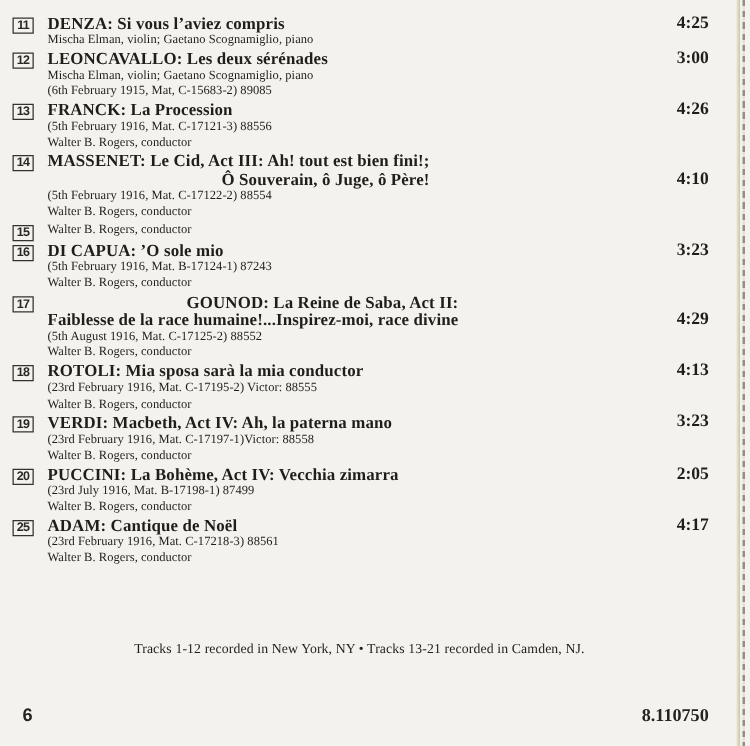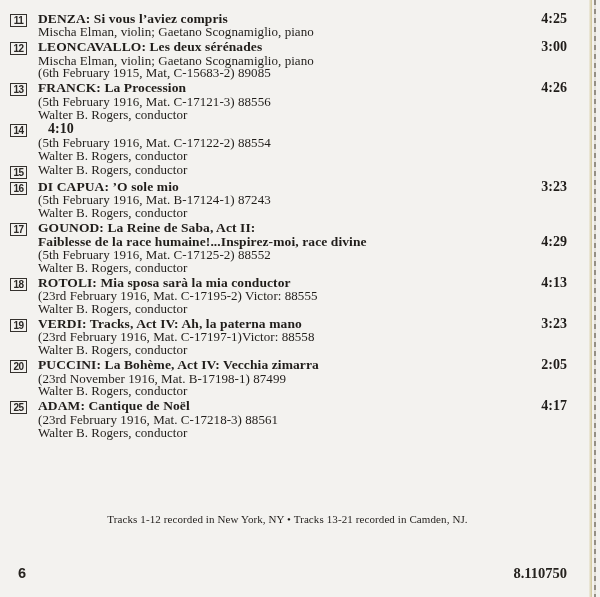--- a/index.html
+++ b/index.html
@@ -37,30 +37,31 @@
   .titlerow {
     display: flex;
     justify-content: space-between;
     align-items: flex-end;
   }
   .title {
     font-weight: bold;
     font-size: 13.5px;
     line-height: 14.3px;
     letter-spacing: 0.1px;
+    text-align: right;
   }
   .duration {
     font-weight: bold;
     font-size: 14px;
     line-height: 14.3px;
     white-space: nowrap;
     padding-left: 10px;
   }
   .detail {
-    font-size: 13px;
+    font-size: 10px;
     line-height: 12.9px;
     letter-spacing: 0.05px;
   }
 
   .note {
     position: absolute;
     top: 513px; left: 0; right: 25px;
     text-align: center;
     font-size: 11px;
     letter-spacing: 0.1px;
@@ -150,20 +151,24 @@
           </div>
       </div>
     </div>
 
     <div class="track">
       <div>
         <div class="numbox">14</div>
       </div>
       <div class="trackbody">
         <div class="titlerow">
+          <div class="title">
+              <div>MASSENET: Le Cid, Act III: Ah! tout est bien fini!;</div>
+              <div>Ô Souverain, ô Juge, ô Père!</div>
+            </div>
           <div class="duration">4:10</div>
         </div>
         <div>
             <div class="detail">(5th February 1916, Mat. C-17122-2) 88554</div>
             <div class="detail">Walter B. Rogers, conductor</div>
           </div>
       </div>
     </div>
 
     <div class="track">
@@ -201,21 +206,21 @@
       </div>
       <div class="trackbody">
         <div class="titlerow">
           <div class="title">
               <div>GOUNOD: La Reine de Saba, Act II:</div>
               <div>Faiblesse de la race humaine!...Inspirez-moi, race divine</div>
             </div>
           <div class="duration">4:29</div>
         </div>
         <div>
-            <div class="detail">(5th February 1916, Mat. C-17125-2) 88552</div>
+            <div class="detail">(5th August 1916, Mat. C-17125-2) 88552</div>
             <div class="detail">Walter B. Rogers, conductor</div>
           </div>
       </div>
     </div>
 
     <div class="track">
       <div>
         <div class="numbox">18</div>
       </div>
       <div class="trackbody">
@@ -232,21 +237,21 @@
       </div>
     </div>
 
     <div class="track">
       <div>
         <div class="numbox">19</div>
       </div>
       <div class="trackbody">
         <div class="titlerow">
           <div class="title">
-              <div>VERDI: Tracks, Act IV: Ah, la paterna mano</div>
+              <div>VERDI: Macbeth, Act IV: Ah, la paterna mano</div>
             </div>
           <div class="duration">3:23</div>
         </div>
         <div>
             <div class="detail">(23rd February 1916, Mat. C-17197-1)Victor: 88558</div>
             <div class="detail">Walter B. Rogers, conductor</div>
           </div>
       </div>
     </div>
 
@@ -255,21 +260,21 @@
         <div class="numbox">20</div>
       </div>
       <div class="trackbody">
         <div class="titlerow">
           <div class="title">
               <div>PUCCINI: La Bohème, Act IV: Vecchia zimarra</div>
             </div>
           <div class="duration">2:05</div>
         </div>
         <div>
-            <div class="detail">(23rd November 1916, Mat. B-17198-1) 87499</div>
+            <div class="detail">(23rd July 1916, Mat. B-17198-1) 87499</div>
             <div class="detail">Walter B. Rogers, conductor</div>
           </div>
       </div>
     </div>
 
     <div class="track">
       <div>
         <div class="numbox">25</div>
       </div>
       <div class="trackbody">

